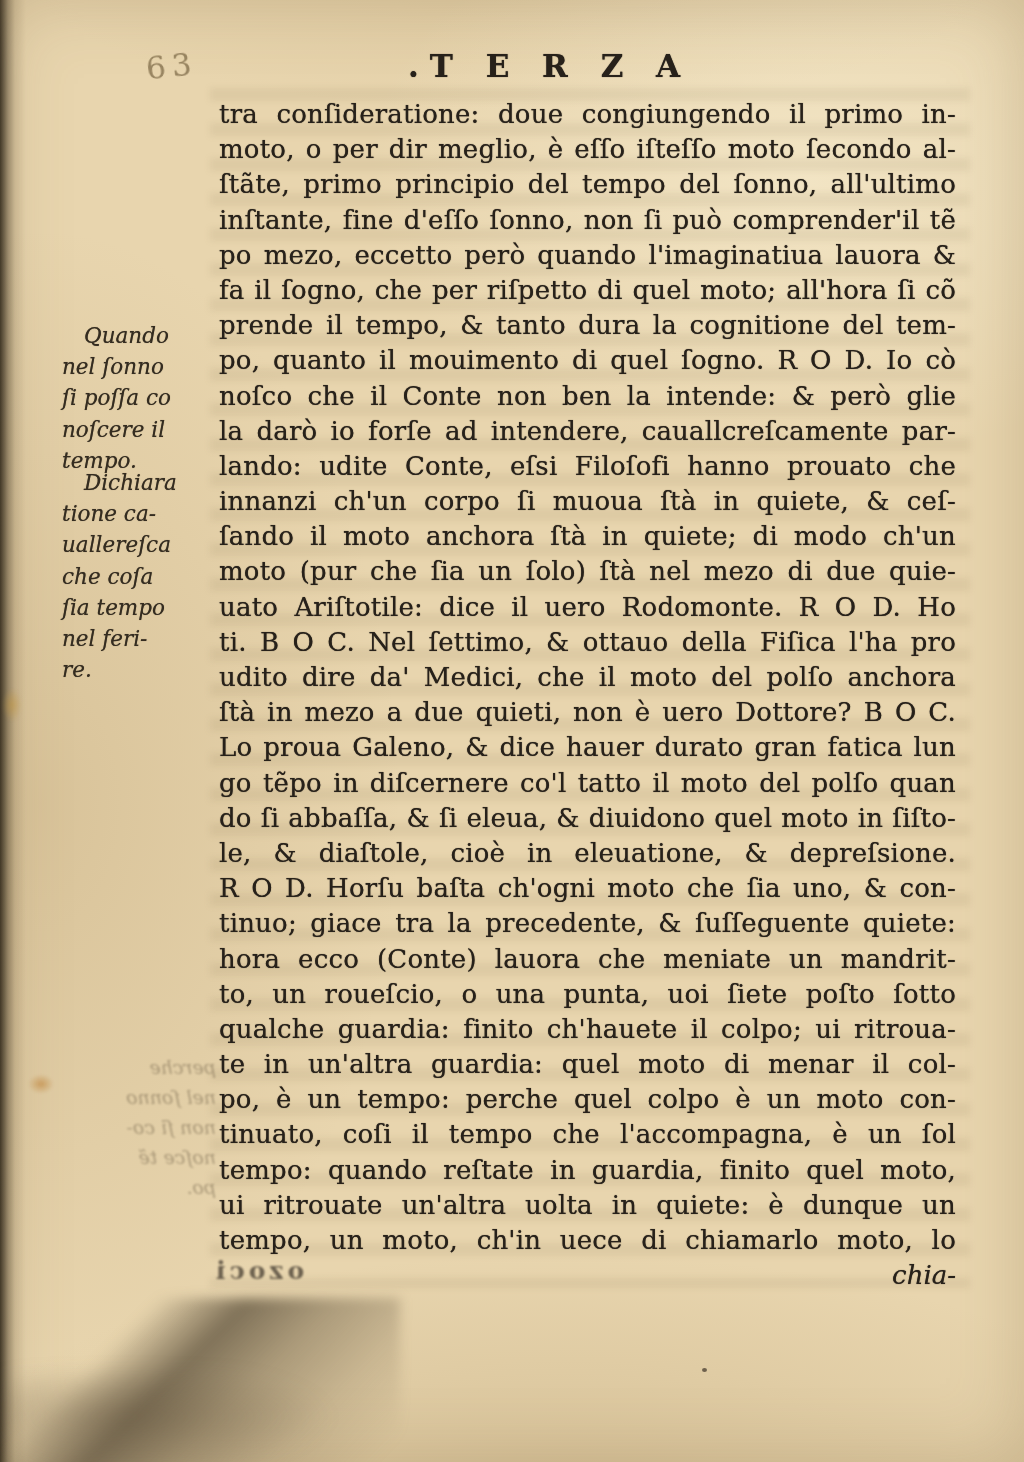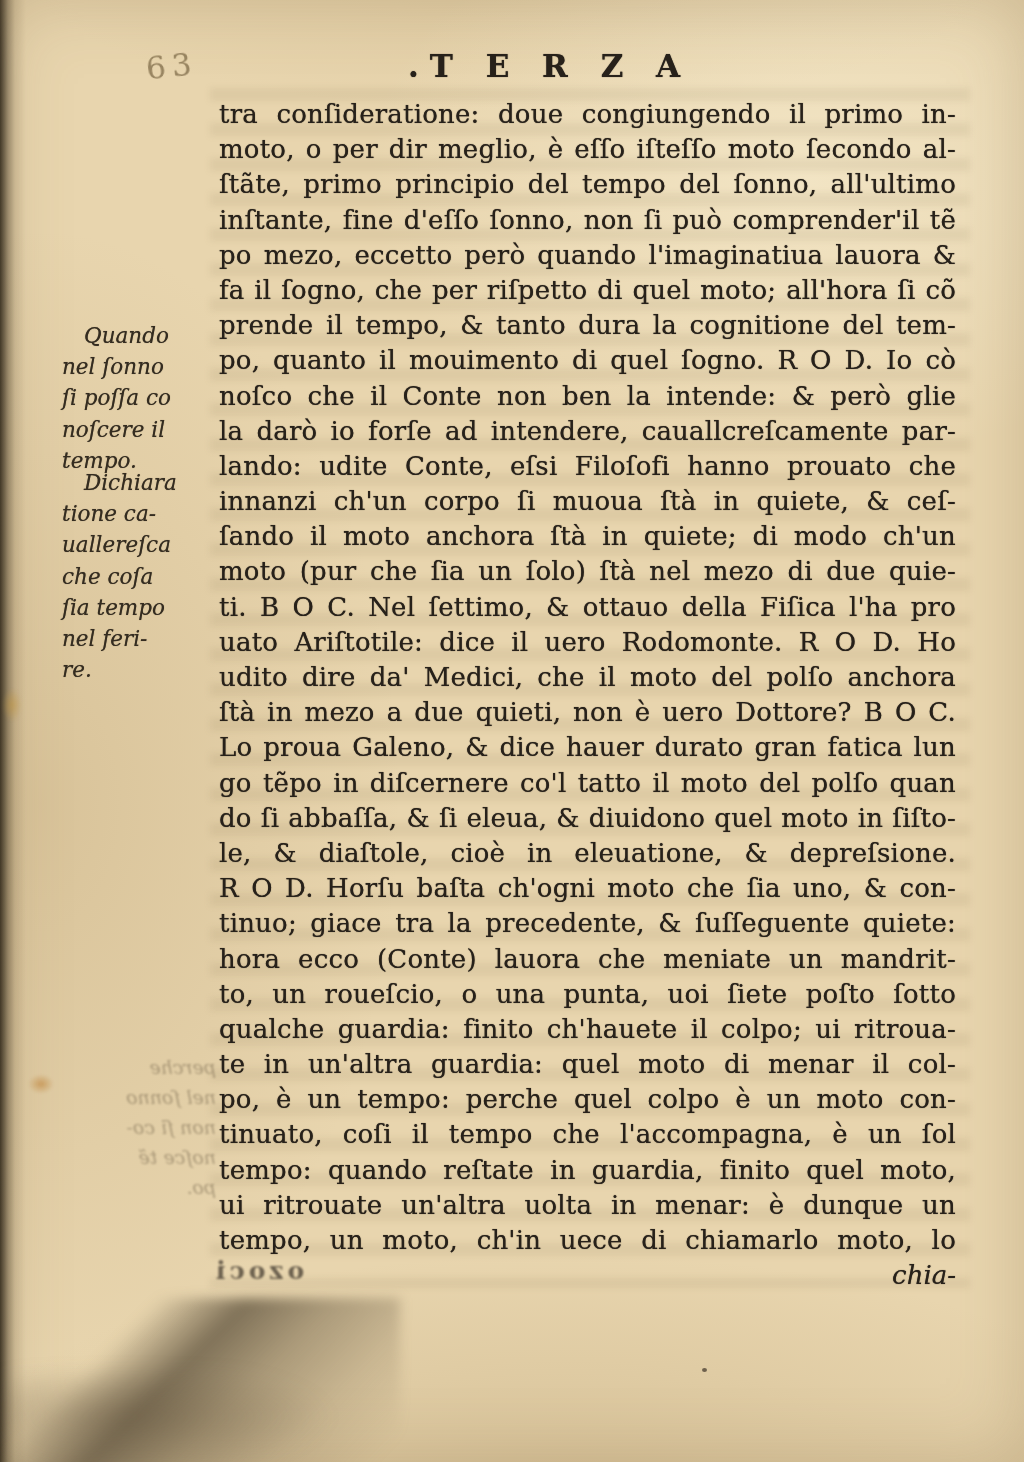--- a/index.html
+++ b/index.html
@@ -145,38 +145,38 @@
     <div class="bline">po mezo, eccetto però quando l'imaginatiua lauora &amp;</div>
     <div class="bline">fa il ſogno, che per riſpetto di quel moto; all'hora ſi cõ</div>
     <div class="bline">prende il tempo, &amp; tanto dura la cognitione del tem-</div>
     <div class="bline">po, quanto il mouimento di quel ſogno. R O D. Io cò</div>
     <div class="bline">noſco che il Conte non ben la intende: &amp; però glie</div>
     <div class="bline">la darò io forſe ad intendere, cauallcreſcamente par-</div>
     <div class="bline">lando: udite Conte, eſsi Filoſofi hanno prouato che</div>
     <div class="bline">innanzi ch'un corpo ſi muoua ſtà in quiete, &amp; ceſ-</div>
     <div class="bline">ſando il moto anchora ſtà in quiete; di modo ch'un</div>
     <div class="bline">moto (pur che ſia un ſolo) ſtà nel mezo di due quie-</div>
+    <div class="bline">uato Ariſtotile: dice il uero Rodomonte. R O D. Ho</div>
     <div class="bline">ti. B O C. Nel ſettimo, &amp; ottauo della Fiſica l'ha pro</div>
-    <div class="bline">uato Ariſtotile: dice il uero Rodomonte. R O D. Ho</div>
     <div class="bline">udito dire da' Medici, che il moto del polſo anchora</div>
     <div class="bline">ſtà in mezo a due quieti, non è uero Dottore? B O C.</div>
     <div class="bline">Lo proua Galeno, &amp; dice hauer durato gran fatica lun</div>
     <div class="bline">go tẽpo in diſcernere co'l tatto il moto del polſo quan</div>
     <div class="bline">do ſi abbaſſa, &amp; ſi eleua, &amp; diuidono quel moto in ſiſto-</div>
     <div class="bline">le, &amp; diaſtole, cioè in eleuatione, &amp; depreſsione.</div>
     <div class="bline">R O D. Horſu baſta ch'ogni moto che ſia uno, &amp; con-</div>
     <div class="bline">tinuo; giace tra la precedente, &amp; ſuſſeguente quiete:</div>
     <div class="bline">hora ecco (Conte) lauora che meniate un mandrit-</div>
     <div class="bline">to, un roueſcio, o una punta, uoi ſiete poſto ſotto</div>
     <div class="bline">qualche guardia: finito ch'hauete il colpo; ui ritroua-</div>
     <div class="bline">te in un'altra guardia: quel moto di menar il col-</div>
     <div class="bline">po, è un tempo: perche quel colpo è un moto con-</div>
     <div class="bline">tinuato, coſi il tempo che l'accompagna, è un ſol</div>
     <div class="bline">tempo: quando reſtate in guardia, finito quel moto,</div>
-    <div class="bline">ui ritrouate un'altra uolta in menar: è dunque un</div>
+    <div class="bline">ui ritrouate un'altra uolta in quiete: è dunque un</div>
     <div class="bline">tempo, un moto, ch'in uece di chiamarlo moto, lo</div>
     <div class="catchline">chia-</div>
   </div>
 
   <div class="margin-note note-1">
     <div class="first">Quando</div>
     <div>nel ſonno</div>
     <div>ſi poſſa co</div>
     <div>noſcere il</div>
     <div>tempo.</div>

